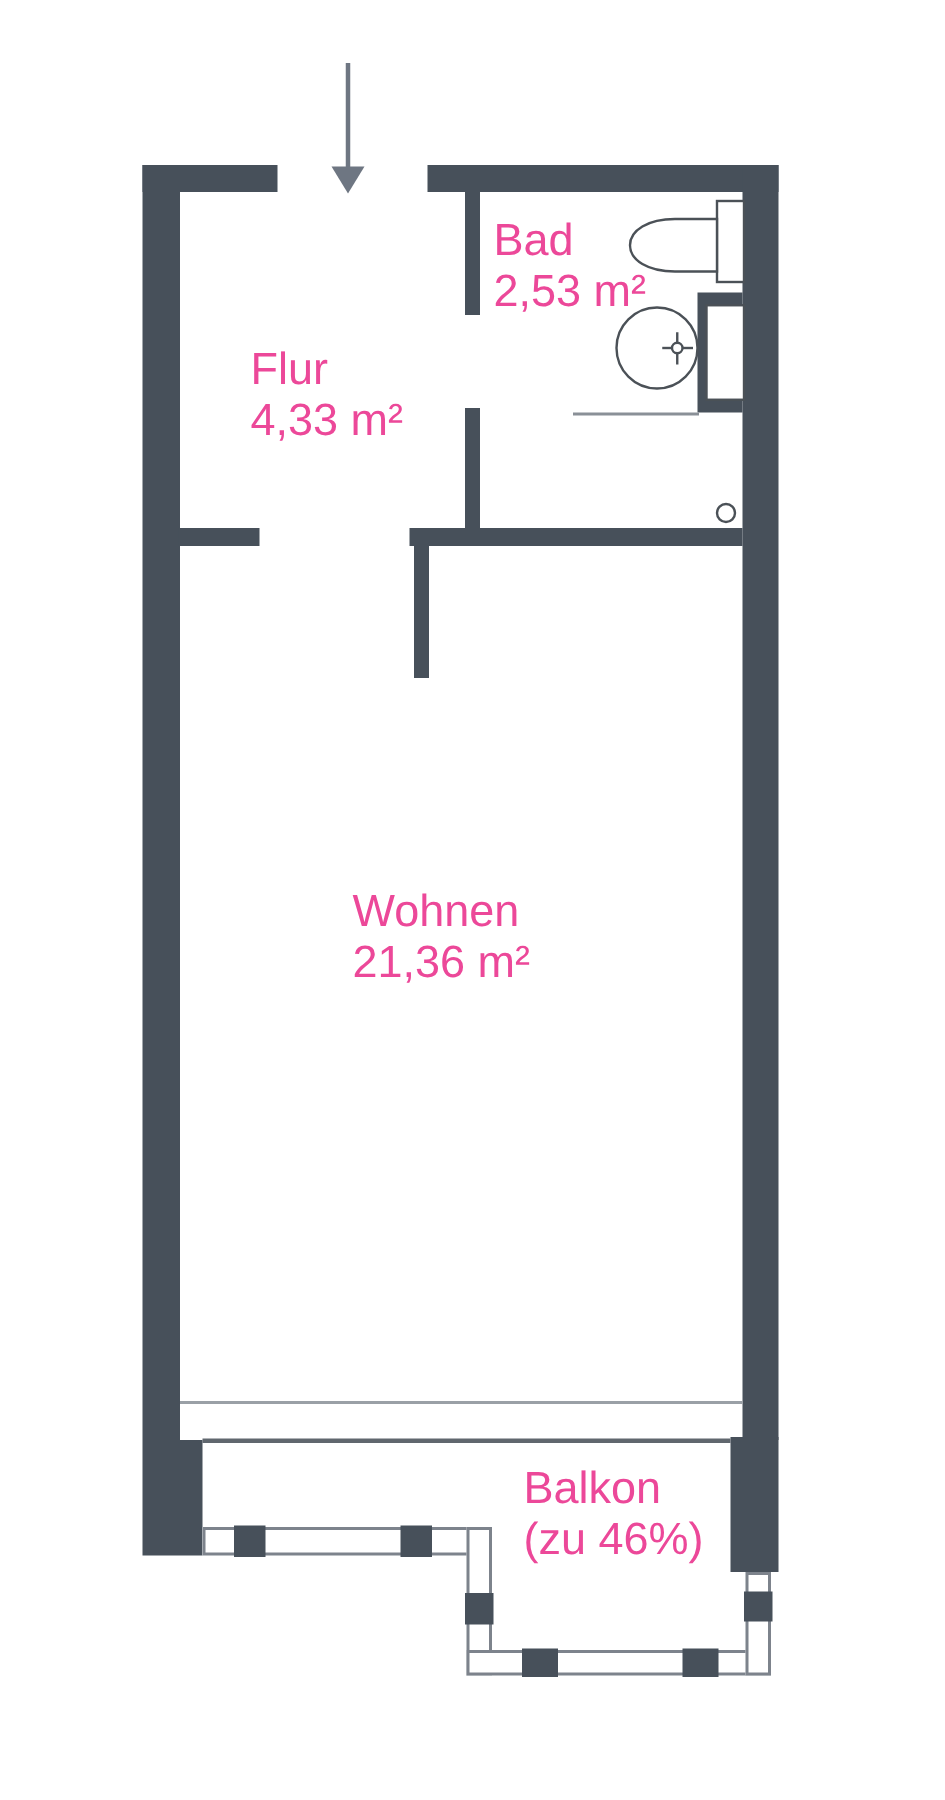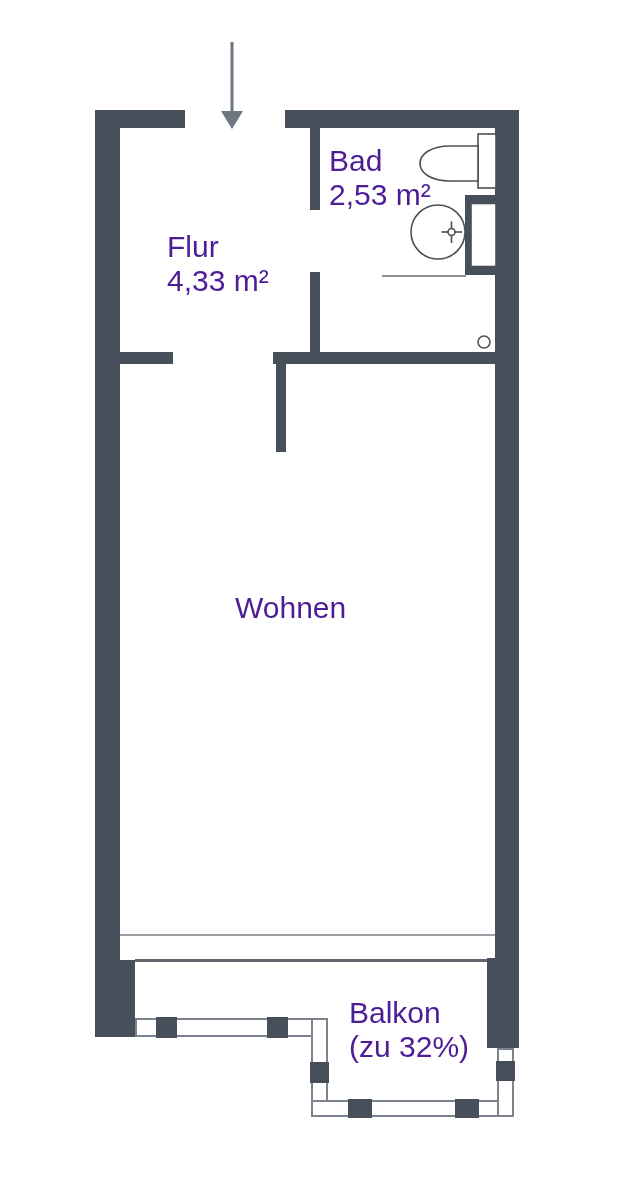--- a/index.html
+++ b/index.html
@@ -2,21 +2,21 @@
 <html><head>
 <meta charset="utf-8">
 <style>
   html,body{margin:0;padding:0;background:#fff;}
   #plan{position:relative;width:630px;height:1200px;background:#ffffff;overflow:hidden;
         font-family:"Liberation Sans",sans-serif;}
   .wall{position:absolute;background:#47505a;}
   .tline{position:absolute;background:#8a9097;}
   .rail{position:absolute;background:#ffffff;border:2px solid #7d838c;box-sizing:border-box;z-index:2;}
   .post{position:absolute;background:#47505a;z-index:3;}
-  .label{position:absolute;color:#4c1d95;font-size:30px;line-height:34px;white-space:nowrap;z-index:6;}
+  .label{position:absolute;color:#ec4899;font-size:30px;line-height:34px;white-space:nowrap;z-index:6;}
   svg.overlay{position:absolute;left:0;top:0;z-index:5;pointer-events:none;}
 </style>
 </head>
 <body>
 
 <div id="plan">
 
   <div class="wall" style="left:95px;top:110px;width:90px;height:18px;"></div>
   <div class="wall" style="left:285px;top:110px;width:234px;height:18px;"></div>
   <div class="wall" style="left:95px;top:110px;width:25px;height:927px;"></div>
@@ -77,20 +77,21 @@
     <div>4,33 m²</div>
   </div>
 
   <div class="label" style="left:329px;top:144px;">
     <div>Bad</div>
     <div>2,53 m²</div>
   </div>
 
   <div class="label" style="left:235px;top:591px;">
     <div>Wohnen</div>
+    <div>21,36 m²</div>
   </div>
 
-  <div class="label" style="left:349px;top:976px;margin-top:20px;">
+  <div class="label" style="left:349px;top:976px;">
     <div>Balkon</div>
-    <div>(zu 32%)</div>
+    <div>(zu 46%)</div>
   </div>
 
 </div>
 
 </body></html>

